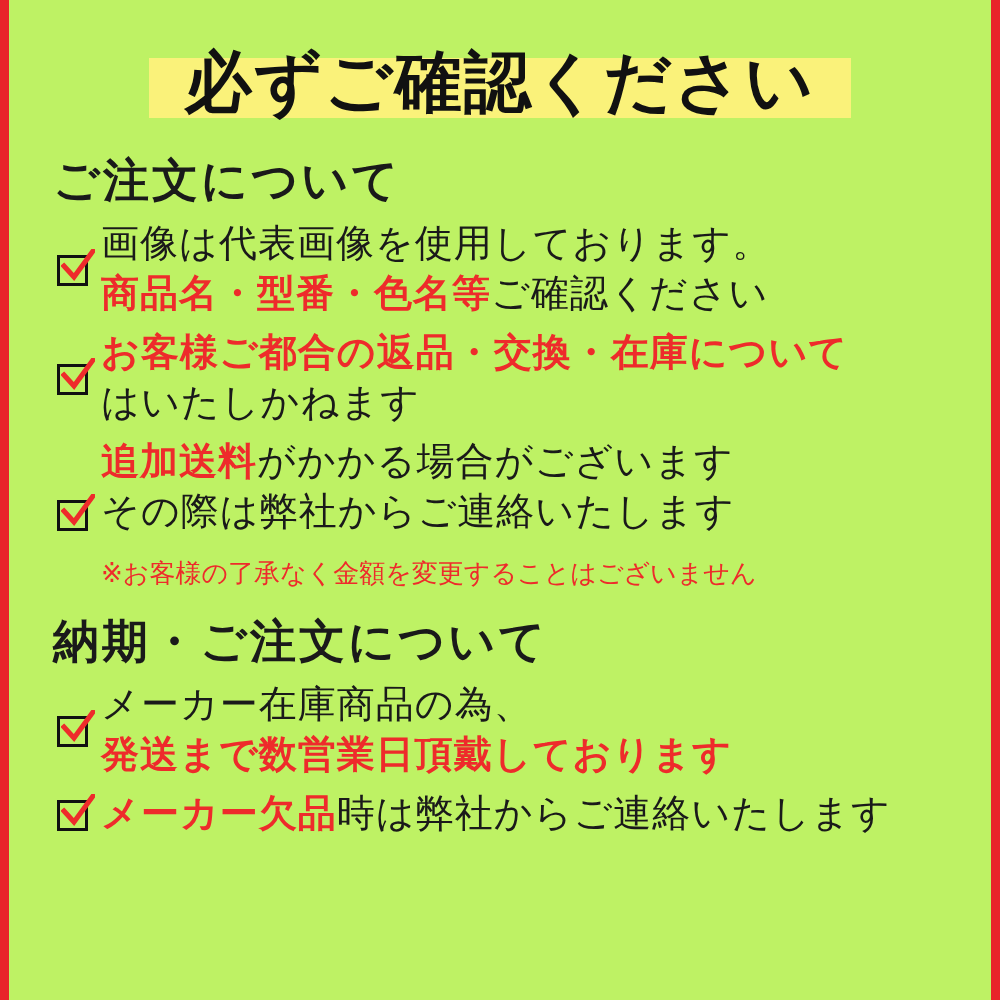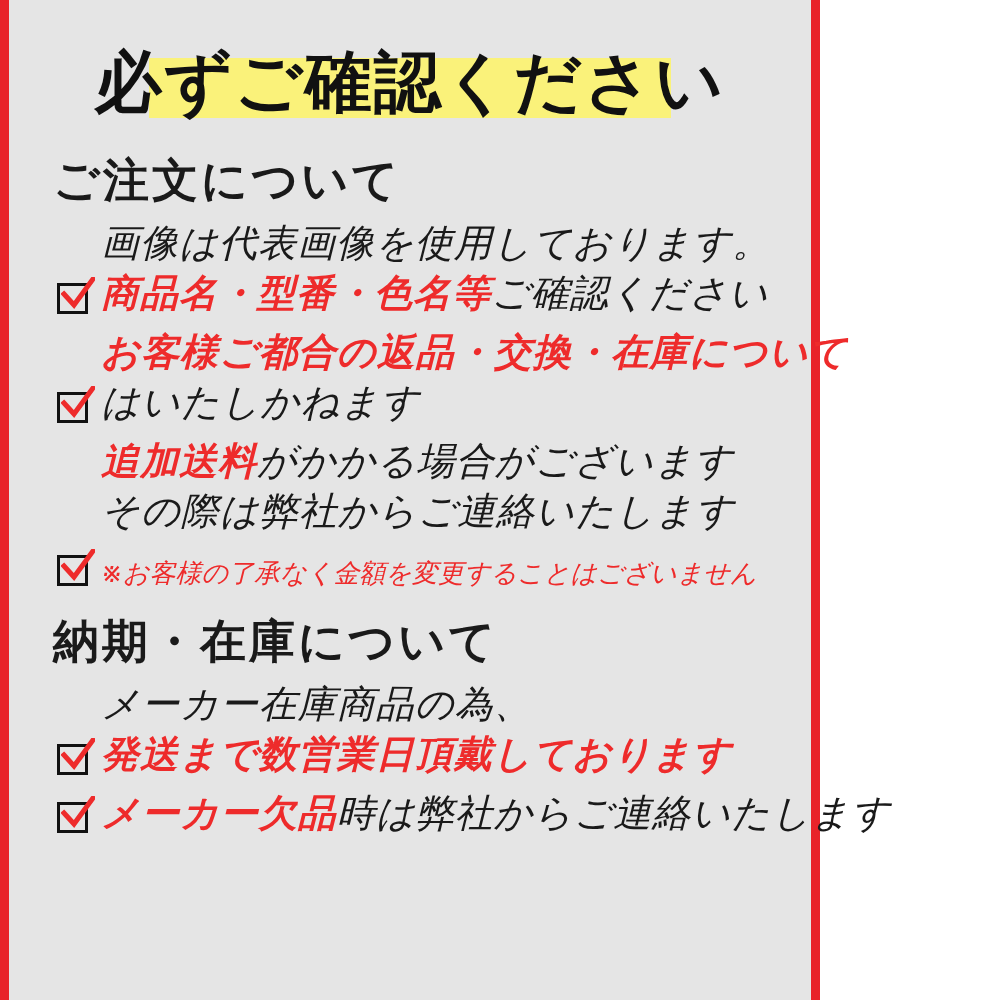--- a/index.html
+++ b/index.html
@@ -9,26 +9,26 @@
   body {
     width: 1000px;
     height: 1000px;
     background: #ffffff;
     font-family: "DejaVu Sans", "Liberation Sans", sans-serif;
     overflow: hidden;
   }
 
   #page {
     position: relative;
-    width: 820px;
+    width: 1000px;
     height: 1000px;
     box-sizing: border-box;
     border-left: 9px solid #e8232a;
     border-right: 9px solid #e8232a;
-    background: #e5e5e5;
+    background: #bef264;
   }
 
   .inner {
     position: absolute;
     left: 0;
     top: 0;
     right: 0;
     bottom: 0;
     padding: 0 36px;
     box-sizing: border-box;
@@ -69,23 +69,22 @@
     line-height: 1.25;
     font-family: Liberation Serif, serif;
   }
   .section-head.second {
     margin-top: 22px;
   }
 
   
   .item {
     display: flex;
-    align-items: flex-end;
+    align-items: center;
     margin: 8px 0 6px 10px;
-    font-style: italic;
   }
   .check {
     flex: 0 0 auto;
     width: 40px;
     height: 40px;
     position: relative;
     margin-right: 6px;
     margin-top: 6px;
   }
   .check .box {
@@ -178,21 +177,21 @@
             <path d="M3 17 L13 28 L32 2" stroke="#ee2b2b" stroke-width="5" fill="none" stroke-linecap="square"></path>
           </svg>
       </span>
       <span class="lines">
         <div class="line"><span class="red">追加送料</span><span class="blk">がかかる場合がございます</span></div>
         <div class="line"><span class="blk">その際は弊社からご連絡いたします</span></div>
         <div class="note">※お客様の了承なく金額を変更することはございません</div>
       </span>
     </div>
 
-    <div class="section-head second">納期・在庫について</div>
+    <div class="section-head second">納期・ご注文について</div>
 
     <div class="item">
       <span class="check">
         <span class="box"></span>
         <svg class="tick" viewBox="0 0 34 34" aria-hidden="true">
             <path d="M3 17 L13 28 L32 2" stroke="#ee2b2b" stroke-width="5" fill="none" stroke-linecap="square"></path>
           </svg>
       </span>
       <span class="lines">
         <div class="line"><span class="blk">メーカー在庫商品の為、</span></div>

